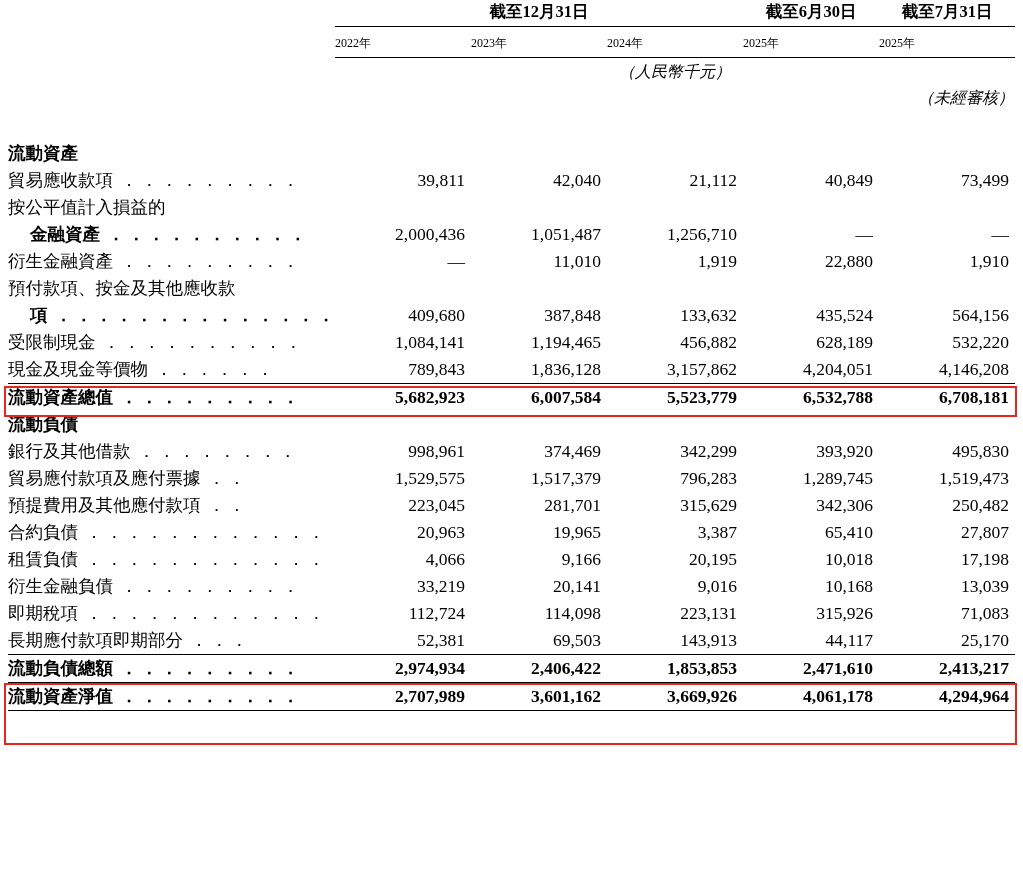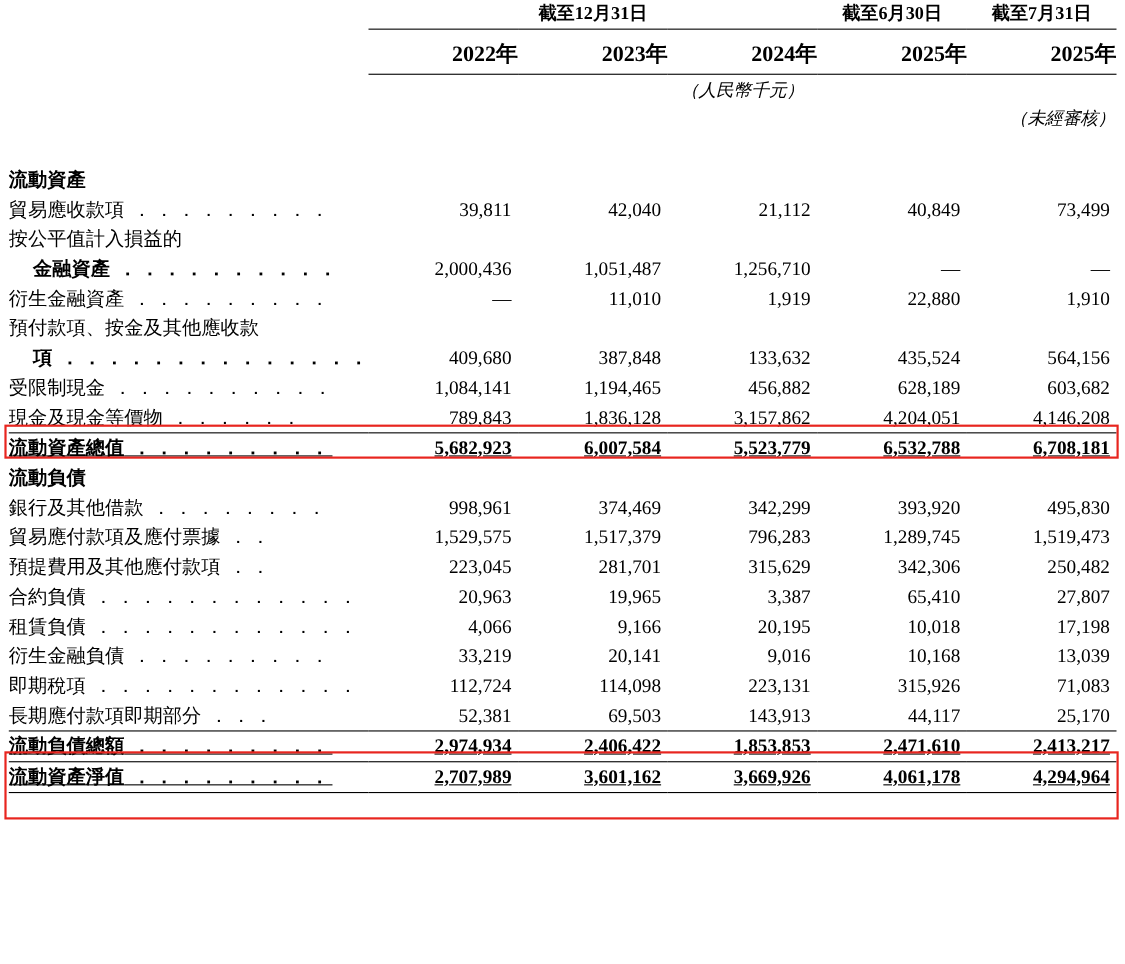--- a/index.html
+++ b/index.html
@@ -35,23 +35,23 @@
     text-align: center;
     font-weight: bold;
     font-size: 16.5px;
     padding-bottom: 3px;
     white-space: nowrap;
   }
   .grp-head.bl { border-bottom: 1.4px solid #000; }
   .grp-rule { height: 4px; }
 
   .yr {
-    text-align: right;
-    font-weight: bold;
-    font-size: 20px;
+    text-align: left;
+    font-weight: normal;
+    font-size: 12px;
     padding: 4px 0 5px 0;
     white-space: nowrap;
   }
   .yr.under { border-bottom: 1.4px solid #000; }
 
   .cur {
     text-align: center;
     font-size: 16px;
     font-style: italic;
     padding-top: 4px;
@@ -85,21 +85,21 @@
     font-weight: bold;
   }
   .bold td { font-weight: bold; }
   .indent { padding-left: 22px !important; font-weight: bold; }
   .dots {
     letter-spacing: 3.2px;
     font-size: 17px;
   }
 
   
-  tr.topline td.val, tr.topline td.label { border-top: 1.2px solid #000; text-decoration: underline; }
+  tr.topline td.val, tr.topline td.label { border-top: 1.2px solid #000; }
   tr.dblbottom td.val, tr.dblbottom td.label {
     border-bottom: 1.2px solid #000;
   }
 
   
   .hl {
     position: absolute;
     border: 2px solid #e8251f;
     box-sizing: border-box;
     pointer-events: none;
@@ -215,21 +215,21 @@
           <td class="val">133,632</td>
           <td class="val">435,524</td>
           <td class="val">564,156</td>
         </tr>
         <tr class="">
           <td class="label">受限制現金<span class="dots"> ．．．．．．．．．．</span></td>
           <td class="val">1,084,141</td>
           <td class="val">1,194,465</td>
           <td class="val">456,882</td>
           <td class="val">628,189</td>
-          <td class="val">603,682</td>
+          <td class="val">532,220</td>
         </tr>
         <tr class="">
           <td class="label">現金及現金等價物<span class="dots"> ．．．．．．</span></td>
           <td class="val">789,843</td>
           <td class="val">1,836,128</td>
           <td class="val">3,157,862</td>
           <td class="val">4,204,051</td>
           <td class="val">4,146,208</td>
         </tr>
         <tr class="bold topline">

